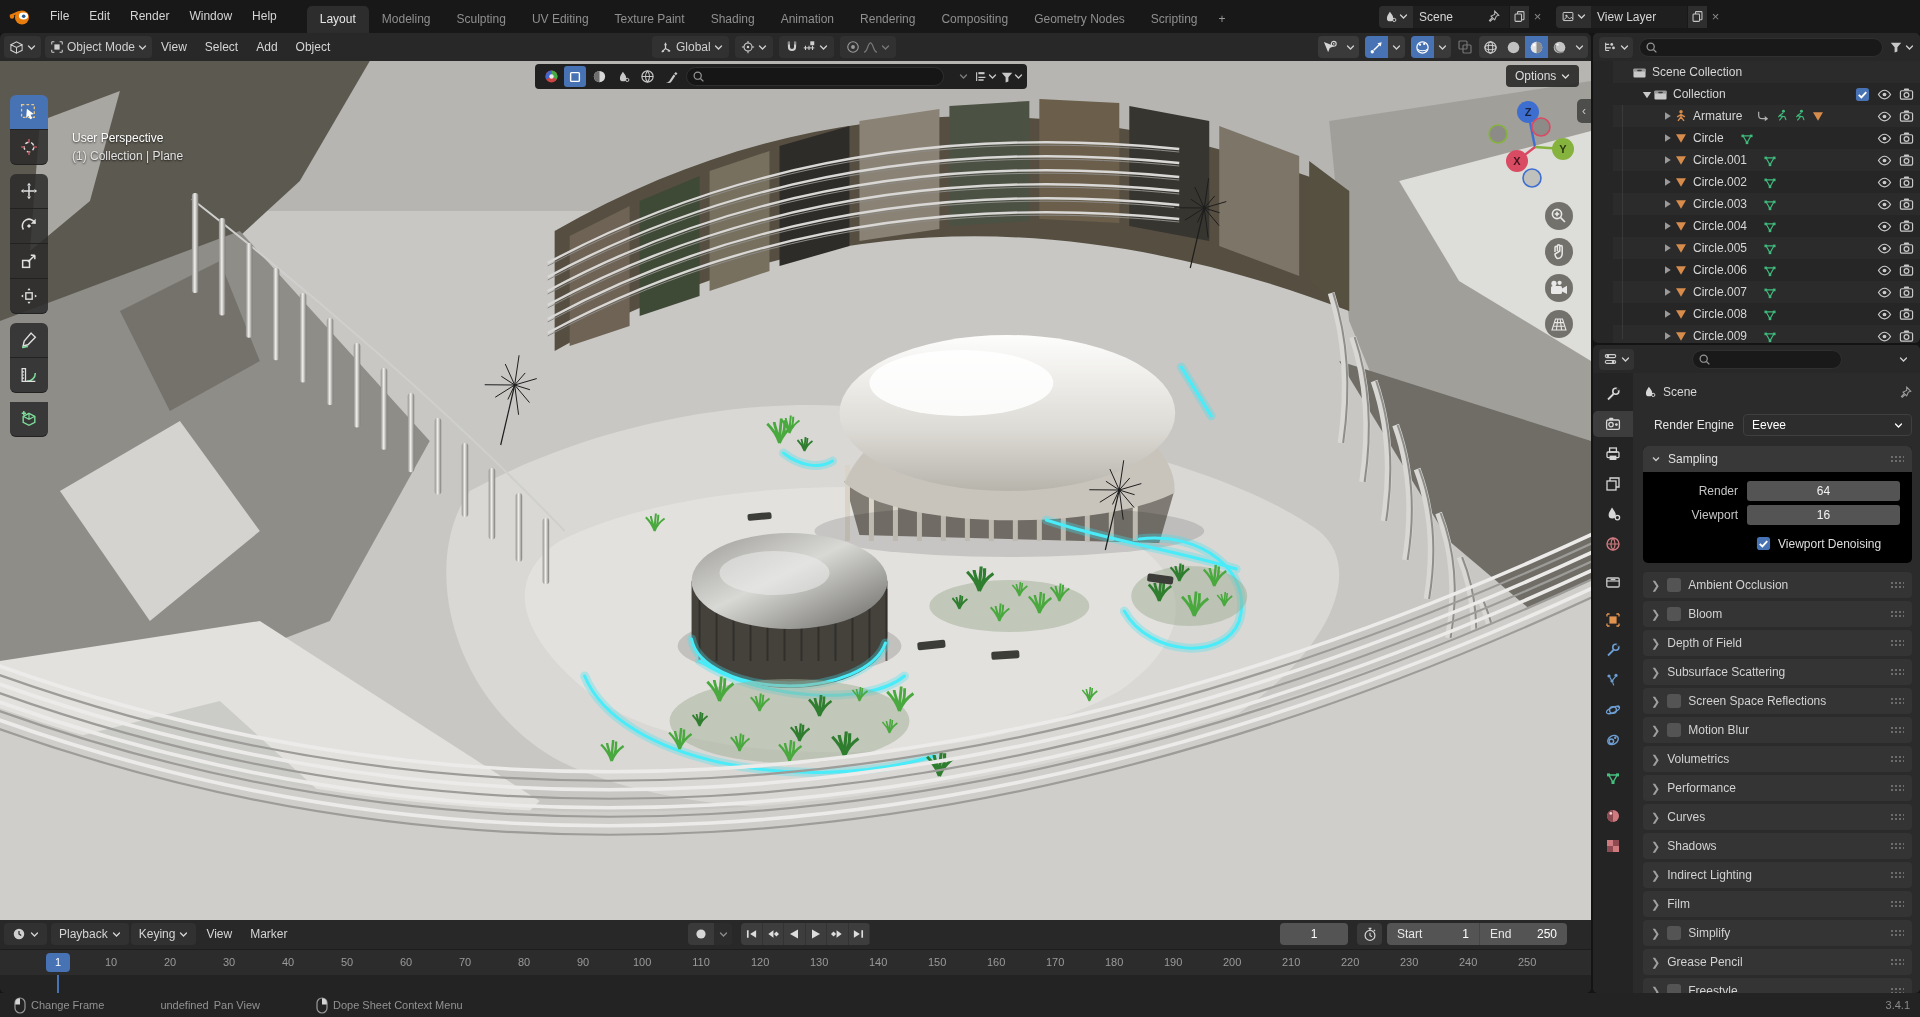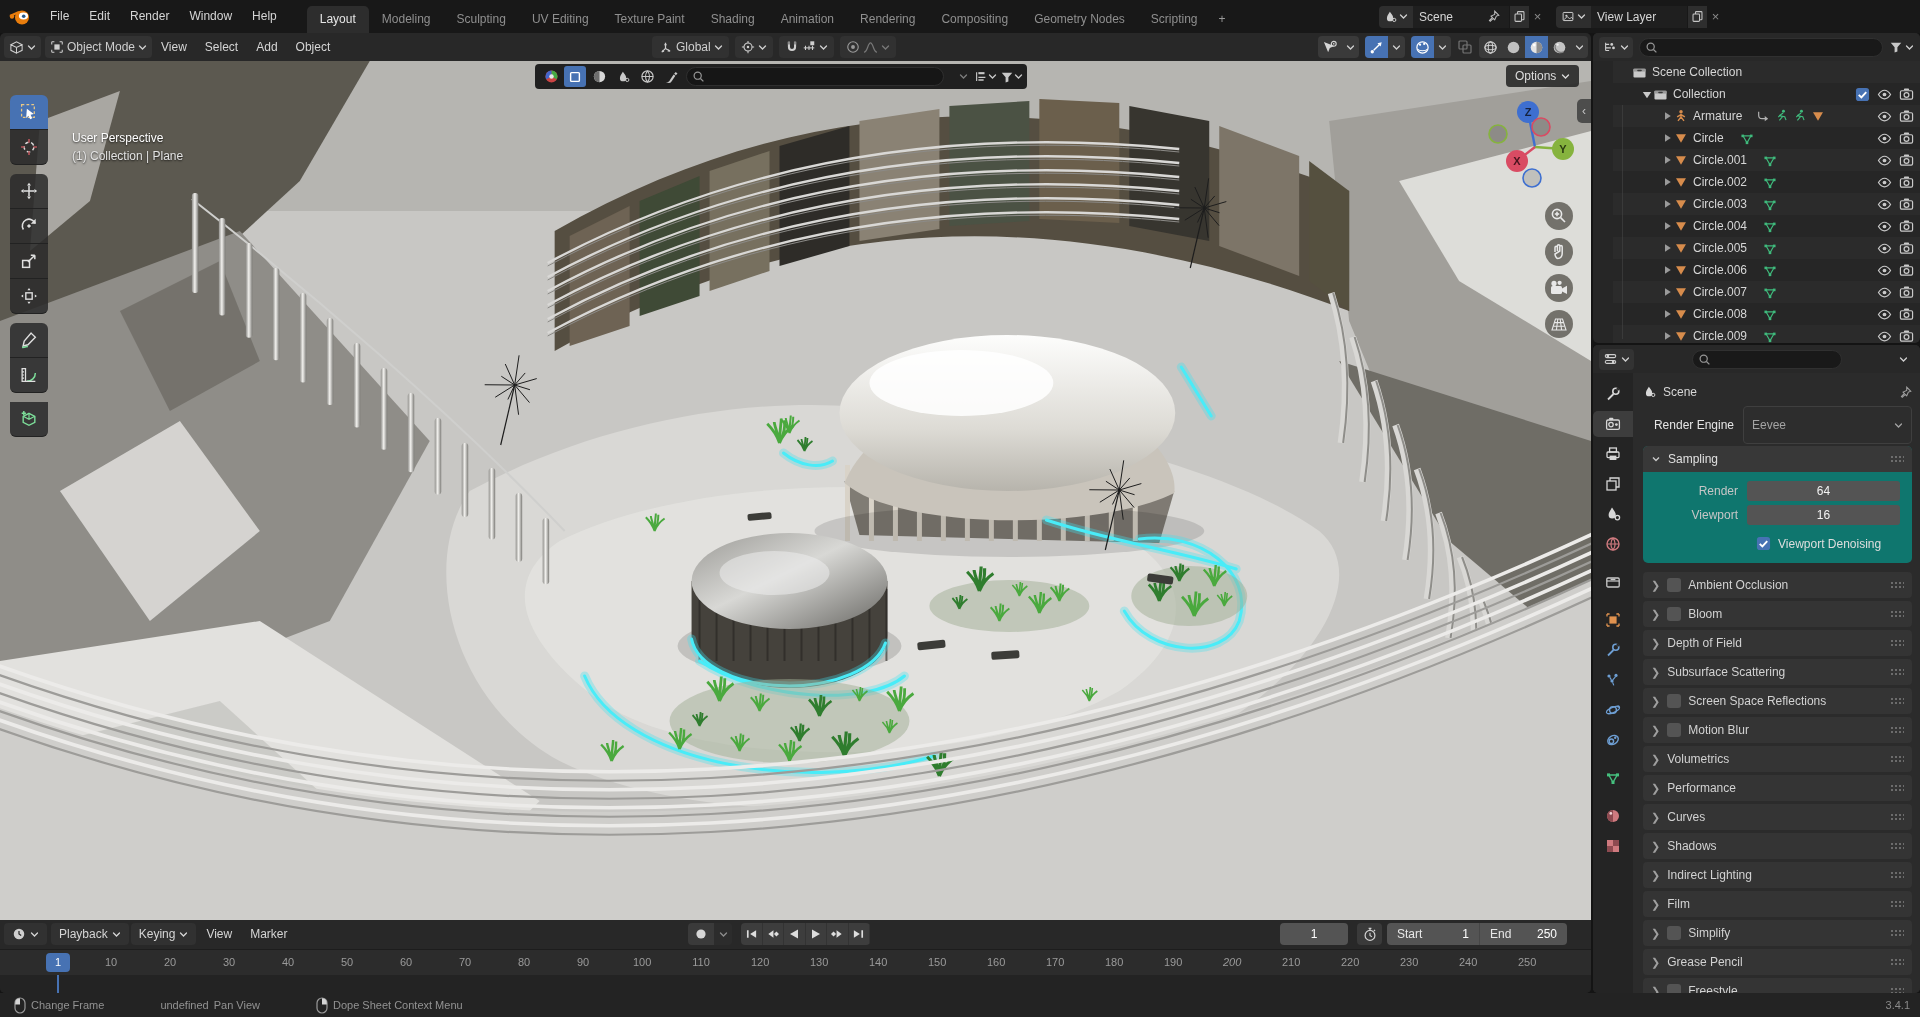--- a/index.html
+++ b/index.html
@@ -115,23 +115,23 @@
   #properties{position:absolute; left:0; top:312px; width:327px; height:648px; background:#2b2b2b; border-radius:5px; overflow:hidden;}
   #prop-tabs{position:absolute; left:0; top:28px; width:40px; bottom:0; background:#242424; display:flex; flex-direction:column; align-items:center; padding-top:8px;}
   .ptab{width:40px; height:26px; display:flex; align-items:center; justify-content:center; margin-bottom:4px;}
   .ptab.active{background:#3d3d3d; border-radius:5px 0 0 5px;}
   .ptab.gap{margin-top:8px;}
   #prop-main{position:absolute; left:40px; top:28px; right:0; bottom:0; background:#2b2b2b; padding:8px 8px 0 10px; overflow:hidden;}
   #breadcrumb{display:flex; align-items:center; gap:7px; height:22px; color:#d8d8d8;}
   #breadcrumb .pinwrap{margin-left:auto; opacity:.8;}
   #engine-row{display:flex; align-items:center; margin-top:11px; height:22px;}
   #engine-row .elabel{width:100px; text-align:right; color:#e5e5e5; padding-right:9px;}
-  #engine-val{flex:1; height:38px; background:#2d2d2d; border:1px solid #3f3f3f; border-radius:4px; display:flex; align-items:center; padding:0 8px; color:#a3a3a3;}
+  #engine-val{flex:1; height:22px; background:#2d2d2d; border:1px solid #3f3f3f; border-radius:4px; display:flex; align-items:center; padding:0 8px; color:#ffffff;}
   #engine-val .cw{margin-left:auto;}
-  #sampling-box{margin-top:10px; background:#0f766e; border-radius:5px; overflow:hidden;}
+  #sampling-box{margin-top:10px; background:#000000; border-radius:5px; overflow:hidden;}
   #sampling-head{height:26px; background:#383838; display:flex; align-items:center; padding:0 8px; gap:7px; color:#e0e0e0;}
   #sampling-head .grip{margin-left:auto;}
   #sampling-body{padding:8px 8px 12px 0;}
   .prow{display:flex; align-items:center; height:22px; margin-bottom:2px;}
   .prow .plabel{width:104px; text-align:right; color:#c6c6c6; padding-right:9px;}
   .pfield{flex:1; height:20px; background:#545454; border-radius:3px; color:#f2f2f2; text-align:center; line-height:20px; margin-right:4px;}
   #denoise-row{display:flex; align-items:center; margin-top:10px; padding-left:113px; gap:7px; color:#dedede;}
   #prop-panels{margin-top:9px; display:flex; flex-direction:column; gap:3px;}
   .cpanel{height:26px; background:#343434; border-radius:4px; display:flex; align-items:center; padding:0 8px; gap:7px; color:#d2d2d2;}
   .cpanel .chev{color:#9f9f9f; font-size:11px;}
@@ -1085,21 +1085,21 @@
             <span class="rlabel" style="left: 642.1px;">100</span>
             <span class="rlabel" style="left: 701.1px;">110</span>
             <span class="rlabel" style="left: 760.1px;">120</span>
             <span class="rlabel" style="left: 819.1px;">130</span>
             <span class="rlabel" style="left: 878.1px;">140</span>
             <span class="rlabel" style="left: 937.1px;">150</span>
             <span class="rlabel" style="left: 996.1px;">160</span>
             <span class="rlabel" style="left: 1055.1px;">170</span>
             <span class="rlabel" style="left: 1114.1px;">180</span>
             <span class="rlabel" style="left: 1173.1px;">190</span>
-            <span class="rlabel" style="left: 1232.1px; font-style: italic;">200</span>
+            <span class="rlabel" style="left: 1232.1px;">200</span>
             <span class="rlabel" style="left: 1291.1px;">210</span>
             <span class="rlabel" style="left: 1350.1px;">220</span>
             <span class="rlabel" style="left: 1409.1px;">230</span>
             <span class="rlabel" style="left: 1468.1px;">240</span>
             <span class="rlabel" style="left: 1527.1px;">250</span>
           </div>
         <div id="tl-body">
           <div id="playhead" style="left: 57px;"></div>
         </div>
       </div>

